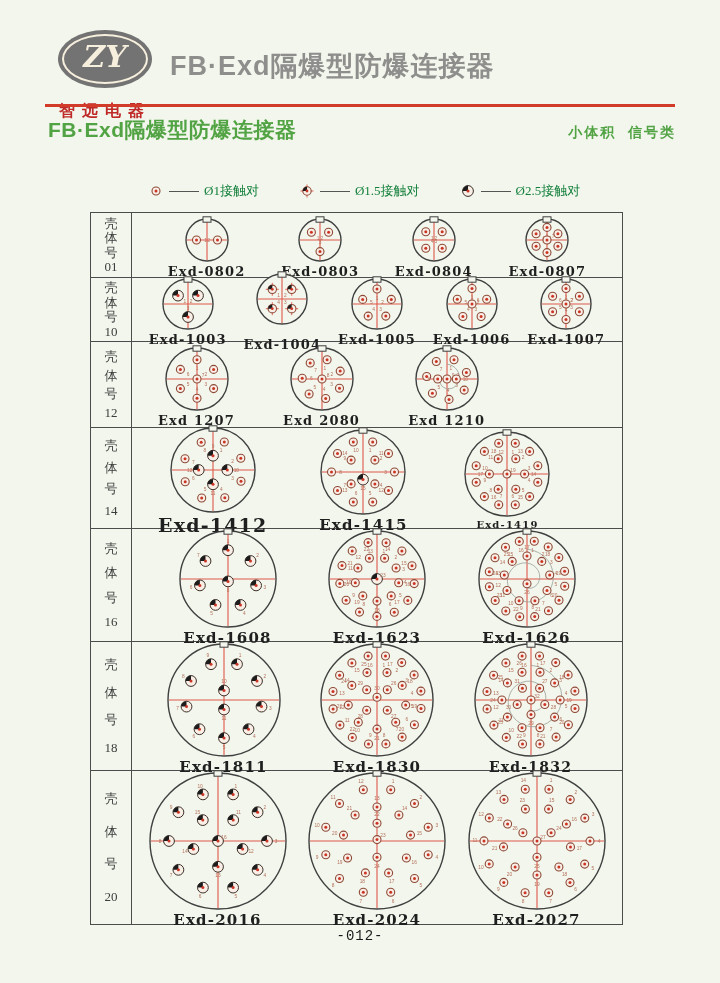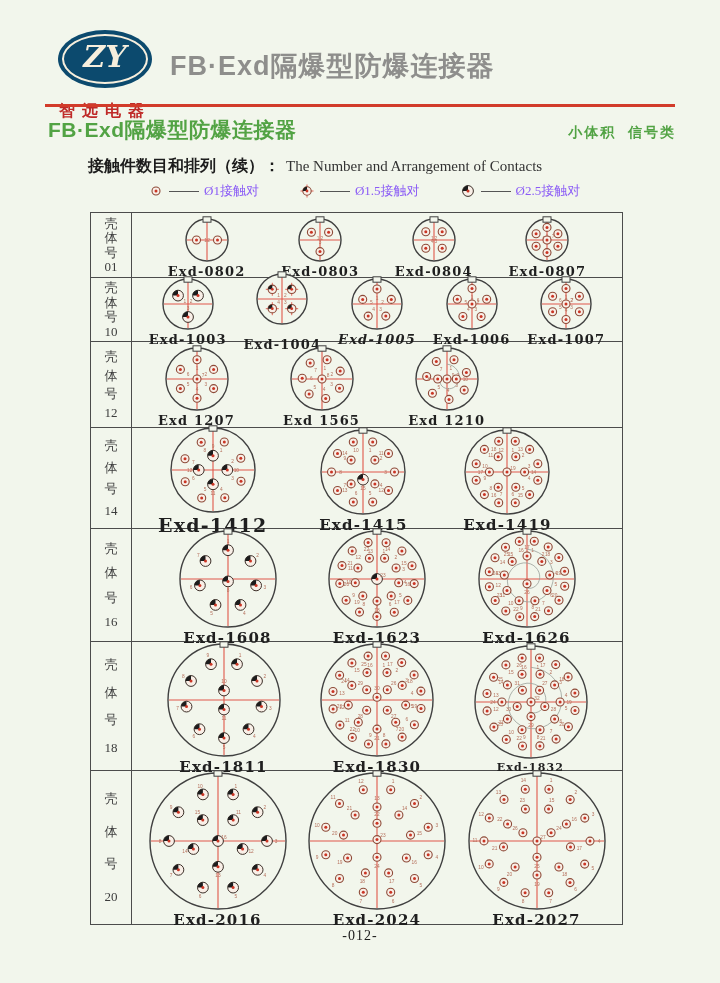--- a/index.html
+++ b/index.html
@@ -1,21 +1,21 @@
 <!DOCTYPE html>
 <html><head>
 <meta charset="utf-8">
 <style>
   html,body{margin:0;padding:0;}
   body{background:#e8e8e8;font-family:"Liberation Sans",sans-serif;}
   .page{position:relative;width:720px;height:983px;margin:0 auto;background:#f2f6ec;overflow:hidden;}
 
   
   .logo-wrap{position:absolute;left:45px;top:30px;width:120px;text-align:center;}
-  .logo-ellipse{width:94px;height:58px;margin:0 auto;border-radius:50%;background:#0c4a6e;
+  .logo-ellipse{width:94px;height:58px;margin:0 auto;border-radius:50%;background:#737373;
     display:flex;align-items:center;justify-content:center;}
   .logo-inner{width:82px;height:46px;border-radius:50%;border:2px solid #f7efdd;
     display:flex;align-items:center;justify-content:center;}
   .logo-zy{font-family:"DejaVu Serif",serif;font-style:italic;font-weight:bold;
     font-size:30px;color:#f7efdd;line-height:1;transform:translateY(-2px);}
   .logo-company{margin-top:13px;color:#bf2a28;font-weight:bold;font-size:16px;letter-spacing:7px;white-space:nowrap;}
   .header-title{position:absolute;left:170px;top:48px;font-size:27px;font-weight:bold;
     color:#8e8e8c;letter-spacing:1px;white-space:nowrap;}
   .red-rule{position:absolute;left:45px;right:45px;top:104px;height:3px;background:#d23b2a;}
 
@@ -28,41 +28,41 @@
   
   .subtitle{position:absolute;left:88px;top:156px;font-family:"Liberation Serif",serif;white-space:nowrap;}
   .subtitle .zh{font-size:16px;font-weight:bold;color:#1c1c1c;}
   .subtitle .en{font-size:15px;color:#333;margin-left:6px;}
 
   
   .legend{position:absolute;left:146px;top:182px;display:flex;align-items:center;gap:38px;}
   .legend-item{display:flex;align-items:center;}
   .licon{display:inline-flex;align-items:center;}
   .ldash{width:30px;height:1px;background:#555;margin:0 5px 0 3px;}
-  .llabel{font-family:"Liberation Serif",serif;font-size:13px;color:#8b5cf6;}
+  .llabel{font-family:"Liberation Serif",serif;font-size:13px;color:#15803d;}
 
   
   .contacts-table{position:absolute;left:90px;top:212px;width:531px;border:1px solid #4c4c4c;}
   .t-row{display:flex;border-bottom:1px solid #4c4c4c;}
   .t-row:last-child{border-bottom:none;}
   .shell-cell{width:40px;flex:0 0 40px;border-right:1px solid #4c4c4c;display:flex;
     flex-direction:column;align-items:center;justify-content:space-evenly;
     font-family:"Liberation Serif",serif;color:#3c3c3c;padding:2px 0;}
   .shell-ch{font-size:13px;line-height:1;}
   .shell-num{font-size:13px;line-height:1;}
   .conn-cell{flex:1;display:flex;align-items:center;justify-content:space-evenly;overflow:visible;}
   .conn-cell.left{justify-content:flex-start;gap:48px;padding-left:26px;}
   .connector{display:flex;flex-direction:column;align-items:center;}
   .conn-svg{line-height:0;}
   .model{font-family:"DejaVu Serif",serif;font-weight:600;color:#1f1f1f;
     letter-spacing:1.2px;line-height:1;margin-top:-2px;white-space:nowrap;}
 
   
   .footer{position:absolute;top:928px;left:0;width:100%;text-align:center;
-    font-family:Liberation Serif, serif;font-size:14px;color:#1a1a1a;letter-spacing:1px;}
+    font-family:Liberation Mono, monospace;font-size:14px;color:#1a1a1a;letter-spacing:1px;}
 </style>
 </head>
 <body>
 
 <div class="page">
 
   <div class="logo-wrap">
     <div class="logo-ellipse">
       <div class="logo-inner">
         <span class="logo-zy">ZY</span>
@@ -72,23 +72,20 @@
   </div>
 
   <div class="header-title">FB·Exd隔爆型防爆连接器</div>
   <div class="red-rule"></div>
 
   <div class="section-bar">
     <div class="section-title">FB·Exd隔爆型防爆连接器</div>
     <div class="section-tags">小体积  信号类</div>
   </div>
 
-  <div class="subtitle">
-    <span class="zh">接触件数目和排列（续）：</span><span class="en">The Number and Arrangement of Contacts</span>
-  </div>
 
   <div class="legend">
     <div class="legend-item">
       <span class="licon">
           <svg width="20" height="16" viewBox="-10 -8 20 16">
             <g transform="translate(0.0,0.0)">
               <circle r="4" fill="#f9efe7" stroke="#8d4a38" stroke-width="1.1"></circle>
               <circle r="1.5" fill="#ca3524"></circle>
             </g>
           </svg>
@@ -368,21 +365,21 @@
                     <circle r="1.5" fill="#ca3524"></circle>
                   </g>
                   <text x="-3.5" y="6.5" font-size="4.8" fill="#b5705c" text-anchor="middle" font-family="Liberation Sans,sans-serif">4</text>
                   <g transform="translate(-14.3,-4.6)">
                     <circle r="4" fill="#f9efe7" stroke="#8d4a38" stroke-width="1.1"></circle>
                     <circle r="1.5" fill="#ca3524"></circle>
                   </g>
                   <text x="-5.7" y="-0.3" font-size="4.8" fill="#b5705c" text-anchor="middle" font-family="Liberation Sans,sans-serif">5</text>
                 </g>
               </svg></div>
-            <div class="model" style="font-size: 13px; font-style: italic;">Exd-1005</div>
+            <div class="model" style="font-size: 13px;">Exd-1005</div>
           </div>
           <div class="connector">
             <div class="conn-svg"><svg width="62" height="62" viewBox="0 0 62 62">
                 <g transform="translate(31,31)">
                   <circle r="25" fill="#f2f6ec" stroke="#404040" stroke-width="1.4"></circle>
                   <line x1="0" x2="0" y1="-24" y2="24" stroke="#e0574a" stroke-width="1.1"></line>
                   <line x1="-24" x2="24" y1="0" y2="0" stroke="#e0574a" stroke-width="1.1"></line>
                   <rect x="-4" y="-27.2" width="8" height="5.4" fill="#f2f6ec" stroke="#404040" stroke-width="1"></rect>
                   <g transform="translate(0.0,-15.5)">
                     <circle r="4" fill="#f9efe7" stroke="#8d4a38" stroke-width="1.1"></circle>
@@ -562,21 +559,21 @@
                     <circle r="1.5" fill="#ca3524"></circle>
                   </g>
                   <text x="-6.4" y="-7.1" font-size="4.8" fill="#b5705c" text-anchor="middle" font-family="Liberation Sans,sans-serif">7</text>
                   <g transform="translate(0.0,0.0)">
                     <circle r="4" fill="#f9efe7" stroke="#8d4a38" stroke-width="1.1"></circle>
                     <circle r="1.5" fill="#ca3524"></circle>
                   </g>
                   <text x="6.0" y="-2.4" font-size="4.8" fill="#b5705c" text-anchor="middle" font-family="Liberation Sans,sans-serif">8</text>
                 </g>
               </svg></div>
-            <div class="model" style="font-size: 13px;">Exd 1565</div>
+            <div class="model" style="font-size: 13px;">Exd 2080</div>
           </div>
           <div class="connector">
             <div class="conn-svg"><svg width="74" height="74" viewBox="0 0 74 74">
                 <g transform="translate(37,37)">
                   <circle r="31" fill="#f2f6ec" stroke="#404040" stroke-width="1.4"></circle>
                   <line x1="0" x2="0" y1="-30" y2="30" stroke="#e0574a" stroke-width="1.1"></line>
                   <line x1="-30" x2="30" y1="0" y2="0" stroke="#e0574a" stroke-width="1.1"></line>
                   <path d="M0.0 -14.9 L3.0 -14.2 L5.8 -13.0 L8.1 -11.2 L10.0 -9.0 L11.4 -6.6 L12.2 -4.0 L12.4 -1.3 L12.0 1.3 L11.2 3.6 L9.9 5.7 L8.2 7.4 L6.3 8.7 L4.2 9.5 L2.1 9.8 L0.0 9.7 L-1.9 9.1 L-3.7 8.2 L-5.1 7.0 L-6.2 5.5 L-6.9 4.0 L-7.2 2.3 L-7.2 0.8 L-6.9 -0.7 L-6.2 -2.0 L-5.4 -3.1" fill="none" stroke="#9aa09a" stroke-width="1" opacity="0.8"></path>
                   <rect x="-4" y="-33.2" width="8" height="5.4" fill="#f2f6ec" stroke="#404040" stroke-width="1"></rect>
                   <g transform="translate(7.0,-19.2)">
@@ -902,21 +899,21 @@
                     <circle r="1.5" fill="#ca3524"></circle>
                   </g>
                   <text x="-13.3" y="-21.5" font-size="4.8" fill="#b5705c" text-anchor="middle" font-family="Liberation Sans,sans-serif">18</text>
                   <g transform="translate(0.0,0.0)">
                     <circle r="4" fill="#f9efe7" stroke="#8d4a38" stroke-width="1.1"></circle>
                     <circle r="1.5" fill="#ca3524"></circle>
                   </g>
                   <text x="6.0" y="-2.4" font-size="4.8" fill="#b5705c" text-anchor="middle" font-family="Liberation Sans,sans-serif">19</text>
                 </g>
               </svg></div>
-            <div class="model" style="font-size: 15px;">Exd-1419</div>
+            <div class="model" style="font-size: 10px;">Exd-1419</div>
           </div>
         </div>
       </div>
       <div class="t-row" style="height: 112px;">
         <div class="shell-cell">
           <span class="shell-ch">壳</span>
           <span class="shell-ch">体</span>
           <span class="shell-ch">号</span>
           <span class="shell-num">16</span>
         </div>
@@ -1660,21 +1657,21 @@
                     <circle r="1.5" fill="#ca3524"></circle>
                   </g>
                   <text x="-13.8" y="-17.5" font-size="4.8" fill="#b5705c" text-anchor="middle" font-family="Liberation Sans,sans-serif">31</text>
                   <g transform="translate(0.0,0.0)">
                     <circle r="4" fill="#f9efe7" stroke="#8d4a38" stroke-width="1.1"></circle>
                     <circle r="1.5" fill="#ca3524"></circle>
                   </g>
                   <text x="6.0" y="-2.4" font-size="4.8" fill="#b5705c" text-anchor="middle" font-family="Liberation Sans,sans-serif">32</text>
                 </g>
               </svg></div>
-            <div class="model" style="font-size: 11px;">Exd-1832</div>
+            <div class="model" style="font-size: 14px;">Exd-1832</div>
           </div>
         </div>
       </div>
       <div class="t-row" style="height: 153px;">
         <div class="shell-cell">
           <span class="shell-ch">壳</span>
           <span class="shell-ch">体</span>
           <span class="shell-ch">号</span>
           <span class="shell-num">20</span>
         </div>

